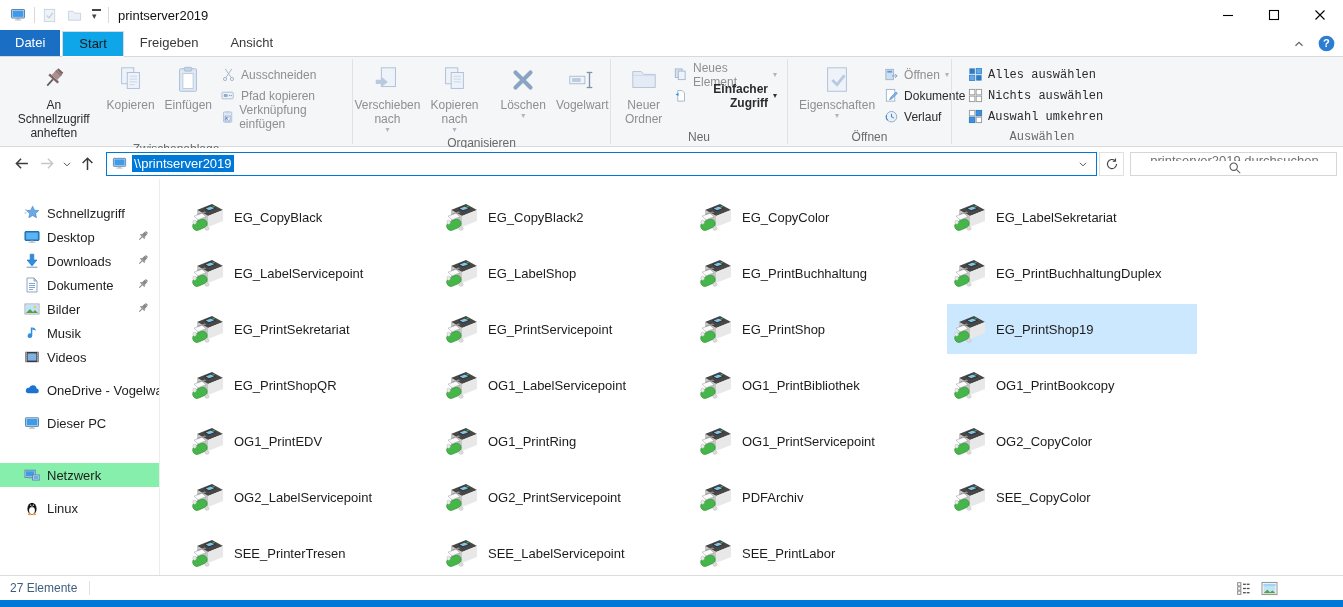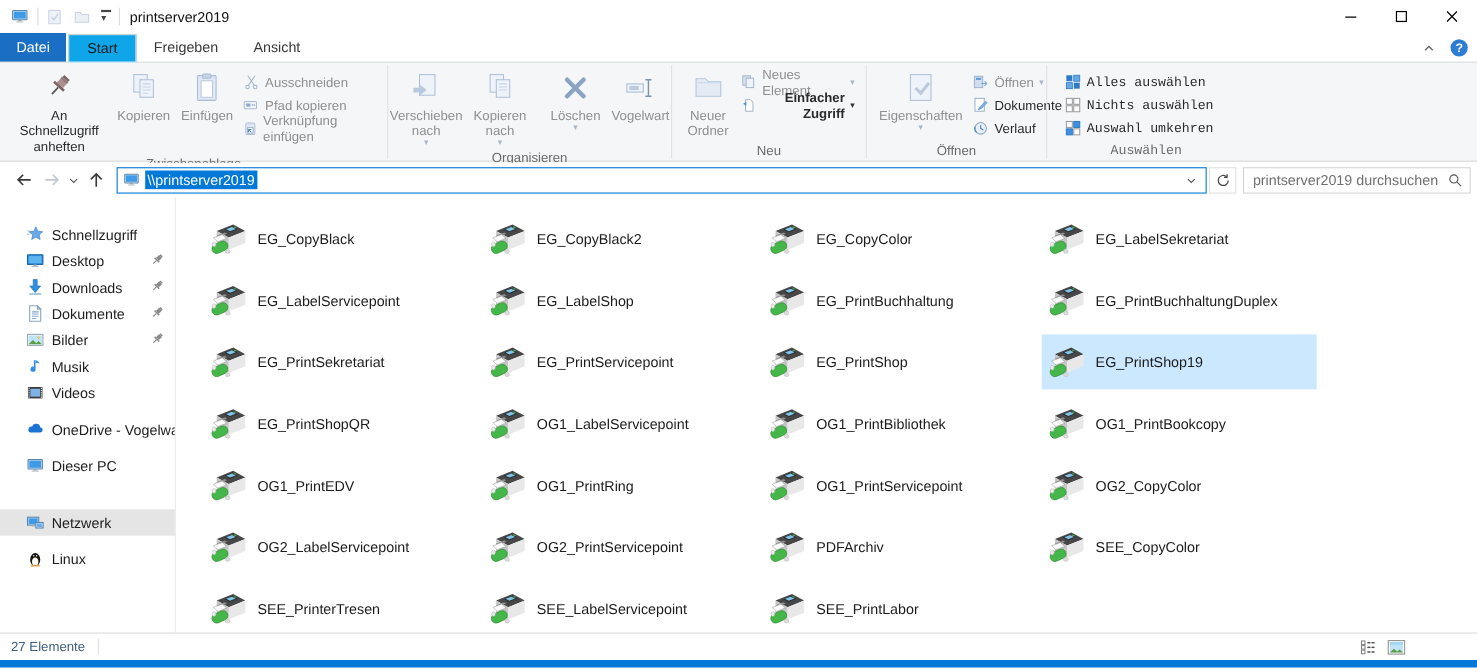--- a/index.html
+++ b/index.html
@@ -49,28 +49,28 @@
   .bigbtn .label-wrap { max-width:96px; }
 
   
   .navbar { height:31px; display:flex; align-items:center; background:#fff; padding:0 6px 0 8px; }
   .nav-btn { width:26px; height:24px; display:flex; align-items:center; justify-content:center; }
   .nav-chev { width:14px; }
   .addressbox { flex:1; height:24px; border:1px solid #0078d7; display:flex; align-items:center; background:#fff; margin:0 2px 0 6px; padding:0 2px 0 4px; }
   .addr-text { background:#0078d7; color:#fff; padding:1px 2px; font-size:13px; white-space:pre; }
   .addr-chev { margin-left:auto; padding:0 6px; }
   .refresh-btn { width:25px; height:24px; border:1px solid #e0e0e0; display:flex; align-items:center; justify-content:center; margin-right:6px; }
-  .searchbox { width:207px; height:24px; border:1px solid #d6d6d6; display:flex; align-items:center; padding:0 6px 0 8px; }
+  .searchbox { width:207px; height:24px; border:1px solid #d6d6d6; display:flex; align-items:center; padding:0 6px 0 8px;flex-direction:column; }
   .searchbox .ph { color:#707070; font-size:13px; flex:1; white-space:nowrap; overflow:hidden; }
   .navwrap { position:absolute; top:148px; left:0; right:0; height:31px; }
   .body-area { position:absolute; top:179px; left:0; right:0; bottom:32px; display:flex; background:#fff; }
   .sidebar { width:160px; padding-top:22px; border-right:1px solid #ececec; overflow:hidden; flex-shrink:0; }
   .sb-item { height:24px; display:flex; align-items:center; gap:7px; padding-left:24px; position:relative; white-space:nowrap; }
   .sb-item.gap { margin-top:9px; }
-  .sb-item.selected { background:#e5e5e5;margin-top:28px; }
+  .sb-item.selected { background:#86efac;margin-top:28px; }
   .sb-icon { width:16px; height:16px; flex-shrink:0; }
   .sb-label { font-size:13px; color:#1e1e1e; overflow:hidden; }
   .sb-pin { position:absolute; right:9px; top:4px; width:14px; height:14px; display:none; }
   .sb-pin.show { display:block; }
 
   .content { flex:1; padding:13px 0 0 25px; overflow:hidden; }
   .grid { display:grid; grid-template-columns:repeat(4,254px); grid-auto-rows:56px; }
   .tile { display:flex; align-items:center; gap:7px; padding:2px 6px; width:250px; height:50px; }
   .tile.selected { background:#cce8ff; }
   .tile-icon { width:36px; height:36px; flex-shrink:0; }

